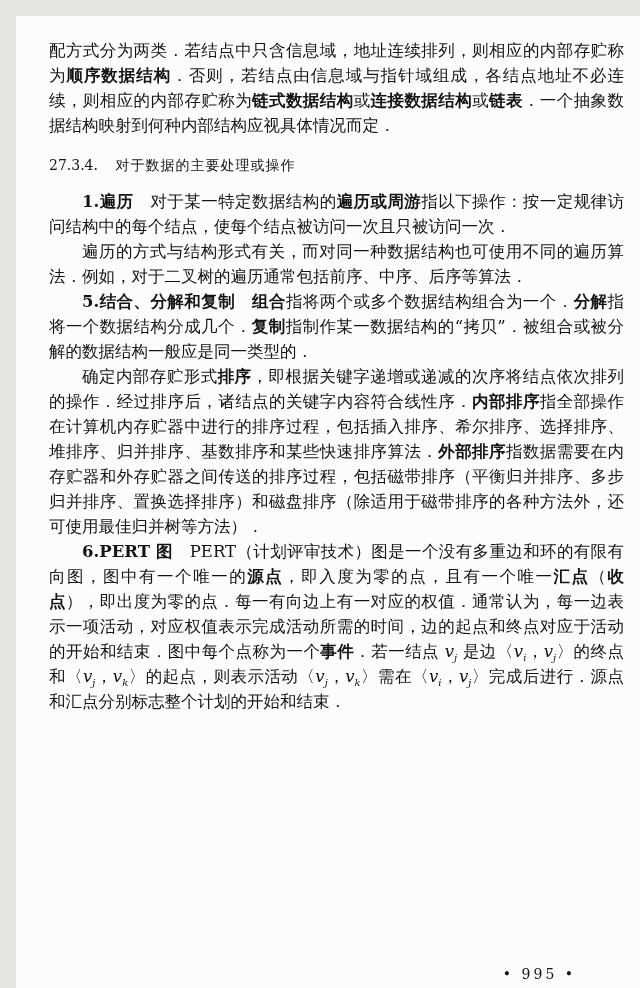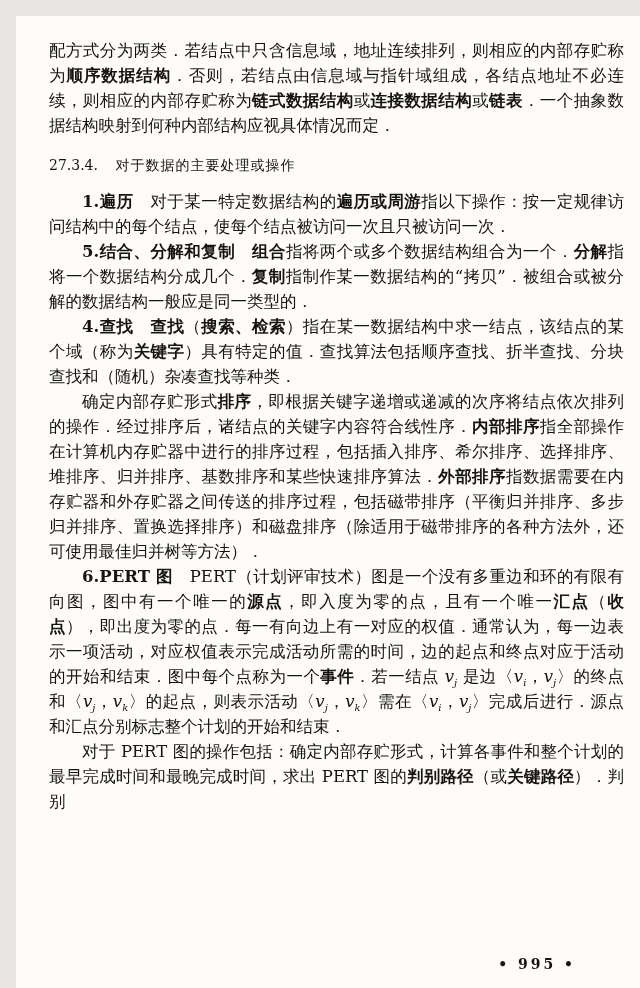--- a/index.html
+++ b/index.html
@@ -34,39 +34,38 @@
     letter-spacing: 1px;
     white-space: nowrap;
   }
   .heading .sec-num { margin-right: 12px; letter-spacing: 0; }
   b.term { font-weight: 700; }
   i.mvar { font-style: italic; font-family: "DejaVu Serif", serif; }
   sub.msub { font-size: 10px; font-style: italic; line-height: 0; }
   .pageno {
     position: absolute;
     right: 80px;
-    bottom: 32px;
+    bottom: 22px;
     font-size: 14px;
-    font-weight: 700;
+    font-weight: 400;
     letter-spacing: 3px;
   }
 </style>
 </head>
 <body>
 
 <div class="page">
   <div class="doc">
     <p class="para" id="intro-paragraph"><span>配方式分为两类．若结点中只含信息域，地址连续排列，则相应的内部存贮称为</span><b class="term">顺序数据结构</b><span>．否则，若结点由信息域与指针域组成，各结点地址不必连续，则相应的内部存贮称为</span><b class="term">链式数据结构</b><span>或</span><b class="term">连接数据结构</b><span>或</span><b class="term">链表</b><span>．一个抽象数据结构映射到何种内部结构应视具体情况而定．</span></p>
     <h2 class="heading">
       <span class="sec-num">27.3.4.</span>
       <span class="sec-title">对于数据的主要处理或操作</span>
     </h2>
     <div id="section-content">
         <p class="para indent"><b class="term">1.遍历</b><span>　对于某一特定数据结构的</span><b class="term">遍历或周游</b><span>指以下操作：按一定规律访问结构中的每个结点，使每个结点被访问一次且只被访问一次．</span></p>
+        <p class="para indent"><span>遍历的方式与结构形式有关，而对同一种数据结构也可使用不同的遍历算法．例如，对于二叉树的遍历通常包括前序、中序、后序等算法．</span></p>
         <p class="para indent"><b class="term">5.结合、分解和复制</b><span>　</span><b class="term">组合</b><span>指将两个或多个数据结构组合为一个．</span><b class="term">分解</b><span>指将一个数据结构分成几个．</span><b class="term">复制</b><span>指制作某一数据结构的“拷贝”．被组合或被分解的数据结构一般应是同一类型的．</span></p>
-        <p class="para indent"><b class="term">4.查找</b><span>　</span><b class="term">查找</b><span>（</span><b class="term">搜索、检索</b><span>）指在某一数据结构中求一结点，该结点的某个域（称为</span><b class="term">关键字</b><span>）具有特定的值．查找算法包括顺序查找、折半查找、分块查找和（随机）杂凑查找等种类．</span></p>
         <p class="para indent"><span>确定内部存贮形式</span><b class="term">排序</b><span>，即根据关键字递增或递减的次序将结点依次排列的操作．经过排序后，诸结点的关键字内容符合线性序．</span><b class="term">内部排序</b><span>指全部操作在计算机内存贮器中进行的排序过程，包括插入排序、希尔排序、选择排序、堆排序、归并排序、基数排序和某些快速排序算法．</span><b class="term">外部排序</b><span>指数据需要在内存贮器和外存贮器之间传送的排序过程，包括磁带排序（平衡归并排序、多步归并排序、置换选择排序）和磁盘排序（除适用于磁带排序的各种方法外，还可使用最佳归并树等方法）．</span></p>
         <p class="para indent"><b class="term">6.PERT 图</b><span>　PERT（计划评审技术）图是一个没有多重边和环的有限有向图，图中有一个唯一的</span><b class="term">源点</b><span>，即入度为零的点，且有一个唯一</span><b class="term">汇点</b><span>（</span><b class="term">收点</b><span>），即出度为零的点．每一有向边上有一对应的权值．通常认为，每一边表示一项活动，对应权值表示完成活动所需的时间，边的起点和终点对应于活动的开始和结束．图中每个点称为一个</span><b class="term">事件</b><span>．若一结点 </span><i class="mvar">v</i><sub class="msub">j</sub><span> 是边〈</span><i class="mvar">v</i><sub class="msub">i</sub><span>，</span><i class="mvar">v</i><sub class="msub">j</sub><span>〉的终点和〈</span><i class="mvar">v</i><sub class="msub">j</sub><span>，</span><i class="mvar">v</i><sub class="msub">k</sub><span>〉的起点，则表示活动〈</span><i class="mvar">v</i><sub class="msub">j</sub><span>，</span><i class="mvar">v</i><sub class="msub">k</sub><span>〉需在〈</span><i class="mvar">v</i><sub class="msub">i</sub><span>，</span><i class="mvar">v</i><sub class="msub">j</sub><span>〉完成后进行．源点和汇点分别标志整个计划的开始和结束．</span></p>
-        <p class="para indent"><span>对于 PERT 图的操作包括：确定内部存贮形式，计算各事件和整个计划的最早完成时间和最晚完成时间，求出 PERT 图的</span><b class="term">判别路径</b><span>（或</span><b class="term">关键路径</b><span>）．判别</span></p>
       </div>
   </div>
   <div class="pageno">• 995 •</div>
 </div>
 
 </body></html>

